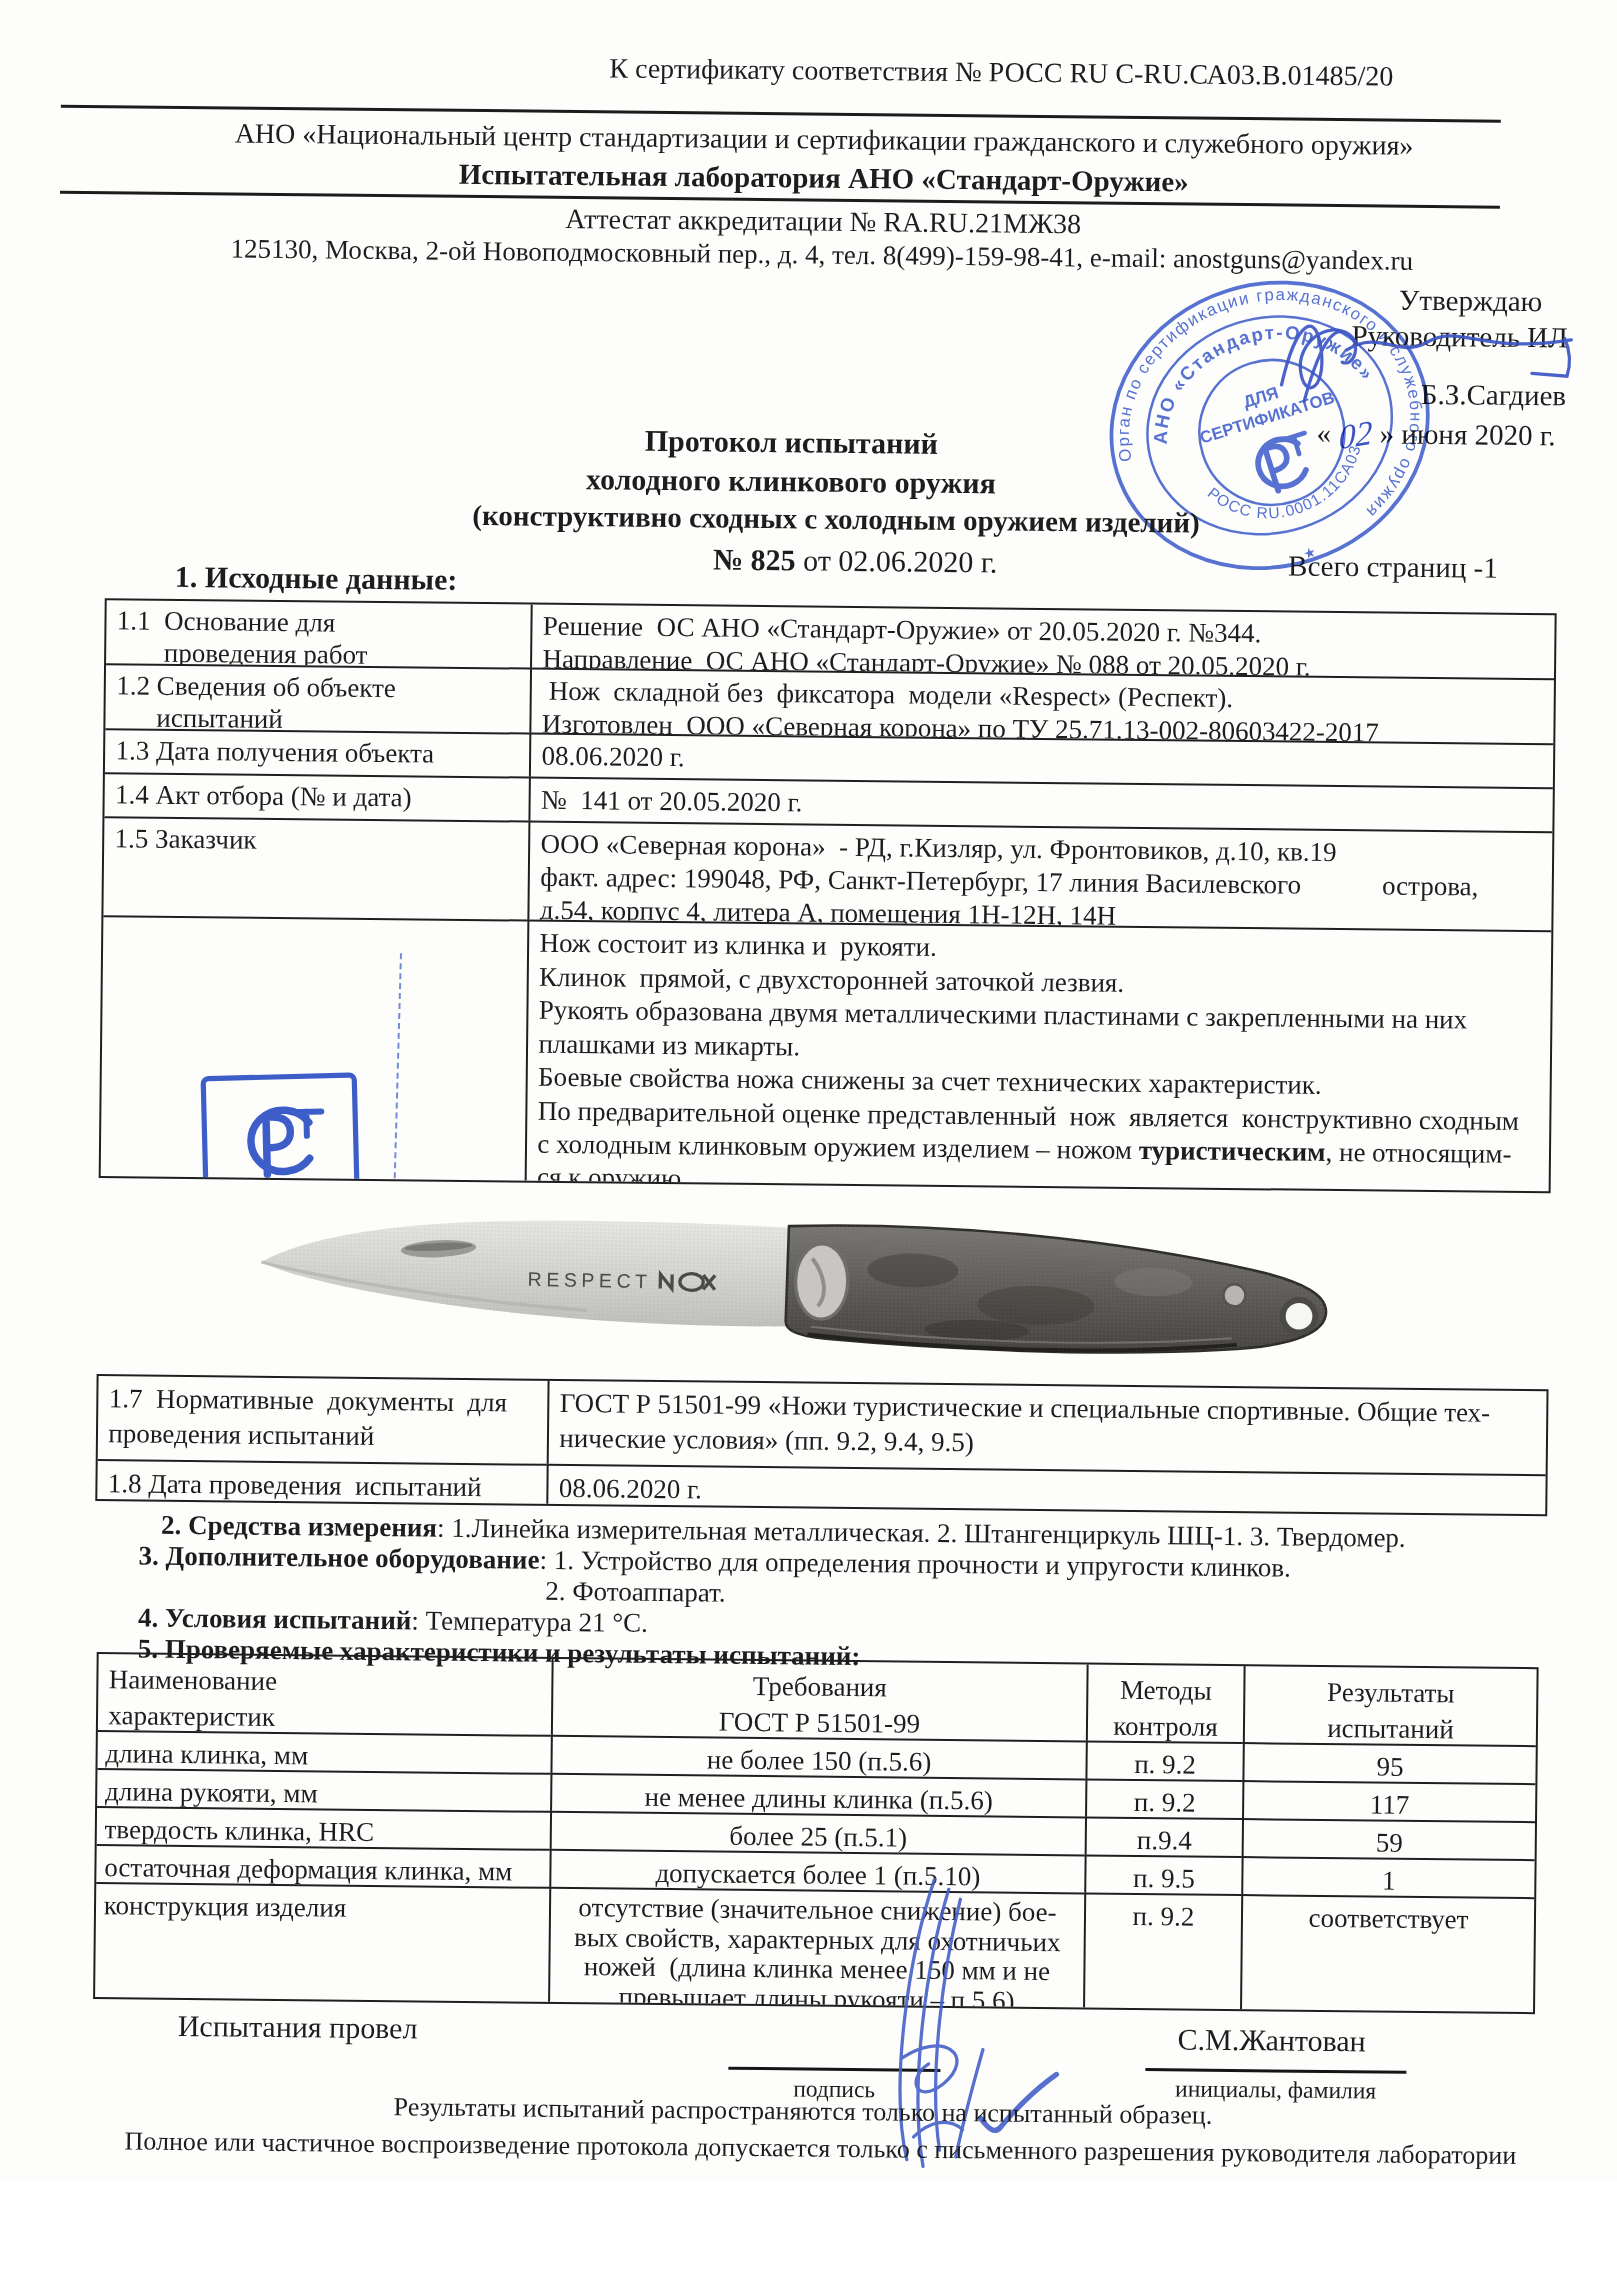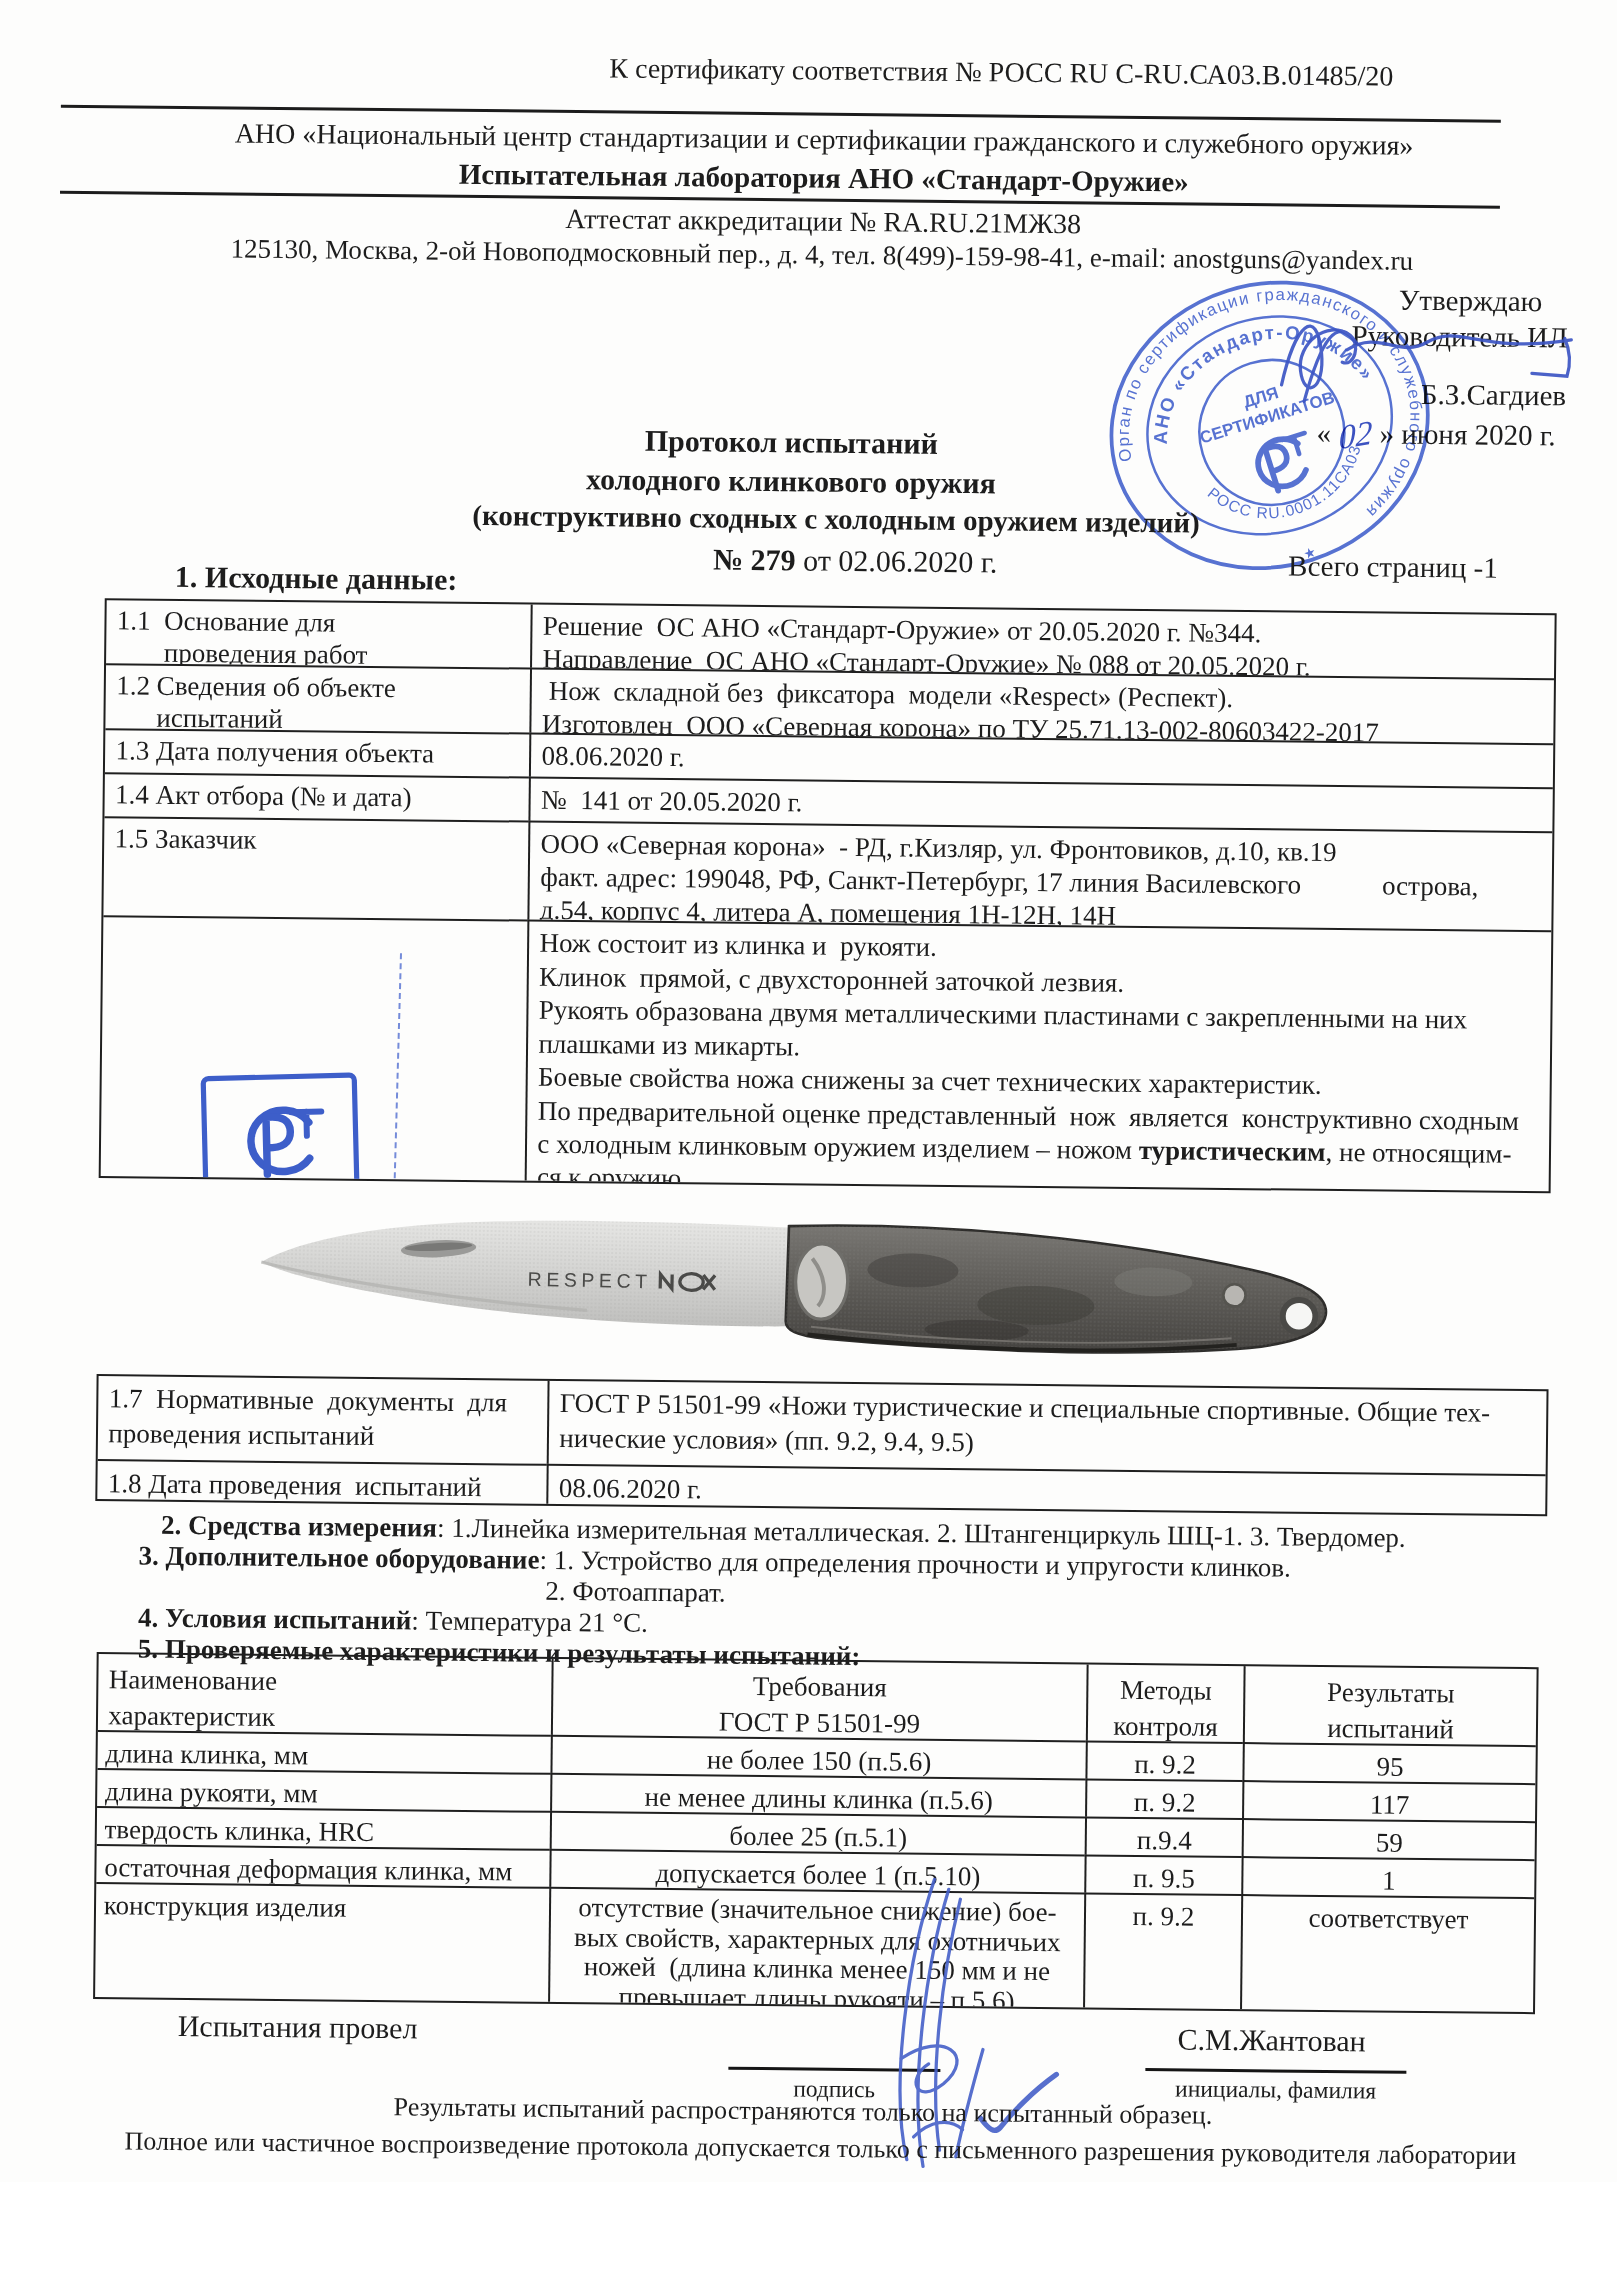--- a/index.html
+++ b/index.html
@@ -119,21 +119,21 @@
       <path d="M 70 175 C 95 80 120 40 150 85"></path>
       <path d="M 135 95 C 185 62 215 108 258 82 C 310 52 338 100 480 76"></path>
       <path d="M 470 74 C 478 92 480 112 474 132 L 420 128"></path>
     </svg>
   </div>
 
   <div class="abs ctr b" style="left:222px;top:417px;width:1148px;font-size:30px;">Протокол испытаний</div>
   <div class="abs ctr b" style="left:222px;top:456px;width:1148px;font-size:30px;">холодного клинкового оружия</div>
   <div class="abs ctr b" style="left:222px;top:494px;width:1239px;font-size:29px;">(конструктивно сходных  с холодным оружием изделий)</div>
   <div class="abs ctr" style="left:287px;top:535px;width:1148px;font-size:30px;">
-    <span class="b">№ 279</span><span> от 02.06.2020 г.</span>
+    <span class="b">№ 825</span><span> от 02.06.2020 г.</span>
   </div>
   <div class="abs nowrap" style="left:1294px;top:536px;font-size:29px;">Всего страниц -1</div>
 
   <div class="abs b" style="left:181px;top:558px;font-size:30px;">1. Исходные данные:</div>
 
   <div class="grid t1">
     <div class="cell noT noL pre">1.1  Основание для
        проведения работ</div>
     <div class="cell noT pre val">Решение  ОС АНО «Стандарт-Оружие» от 20.05.2020 г. №344.
 Направление  ОС АНО «Стандарт-Оружие» № 088 от 20.05.2020 г.</div>

